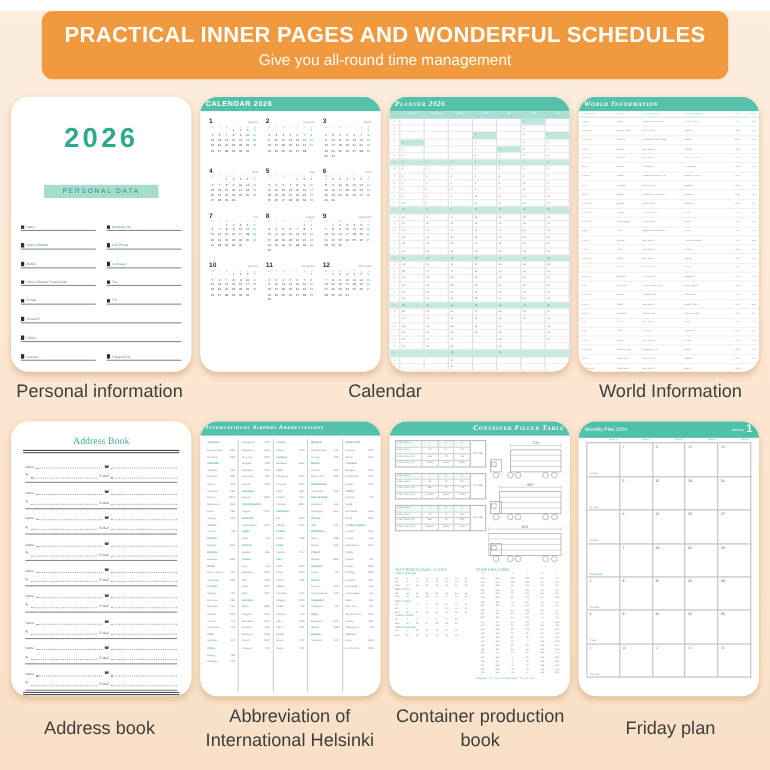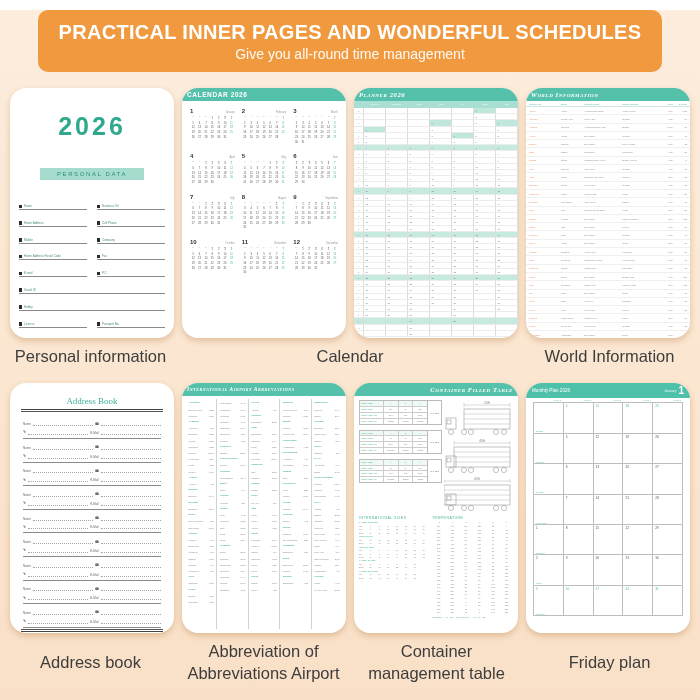--- a/index.html
+++ b/index.html
@@ -2597,18 +2597,18 @@
             <div class="mp-cell">24</div>
             <div class="mp-cell">31</div>
             <span class="mp-day">Saturday</span>
           </div>
         </div>
     </div>
   </div>
 
   <div class="cap-row">
     <div class="cap">Address book</div>
-    <div class="cap">Abbreviation of Abbreviations Airport</div>
-    <div class="cap">Container management table</div>
+    <div class="cap">Abbreviation of International Helsinki</div>
+    <div class="cap">Container production book</div>
     <div class="cap">Friday plan</div>
   </div>
 
 </div>
 
 </body></html>

